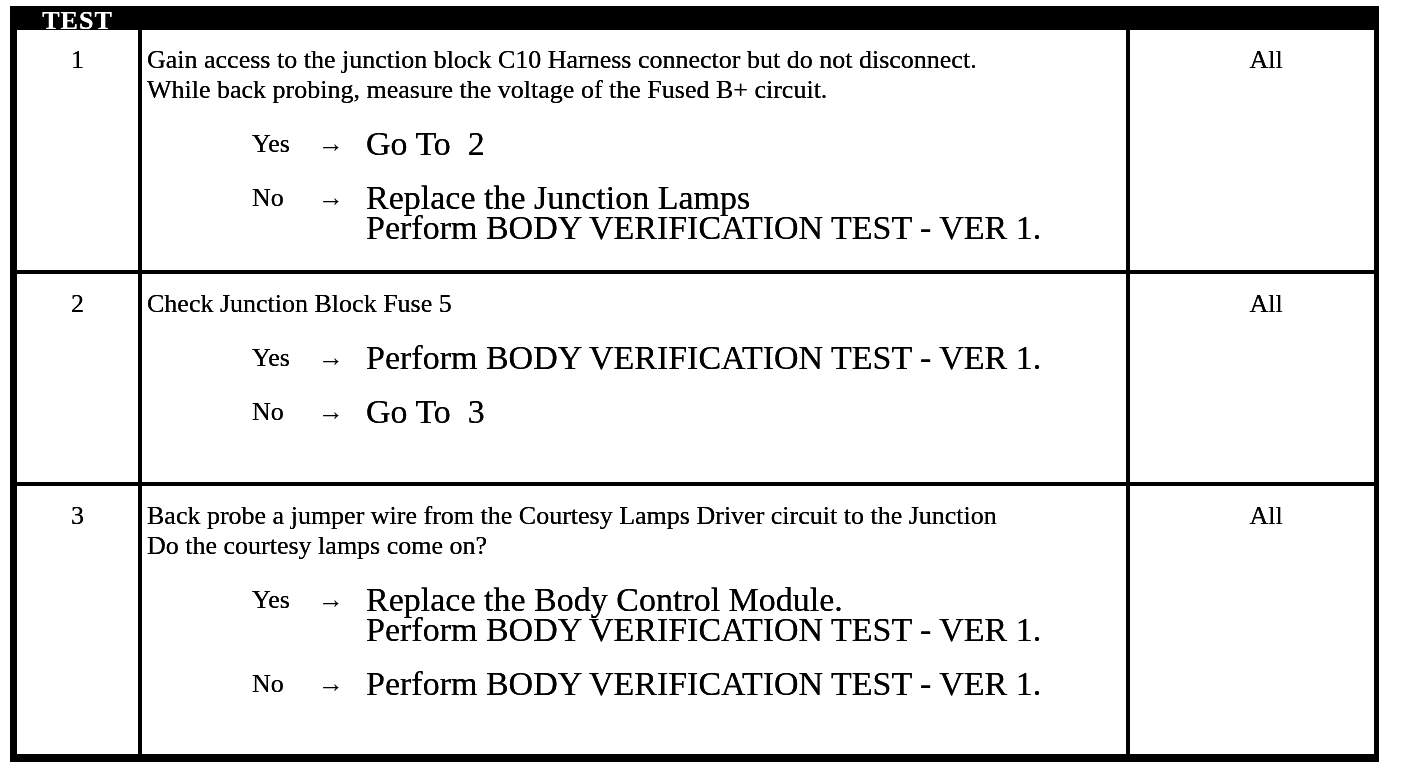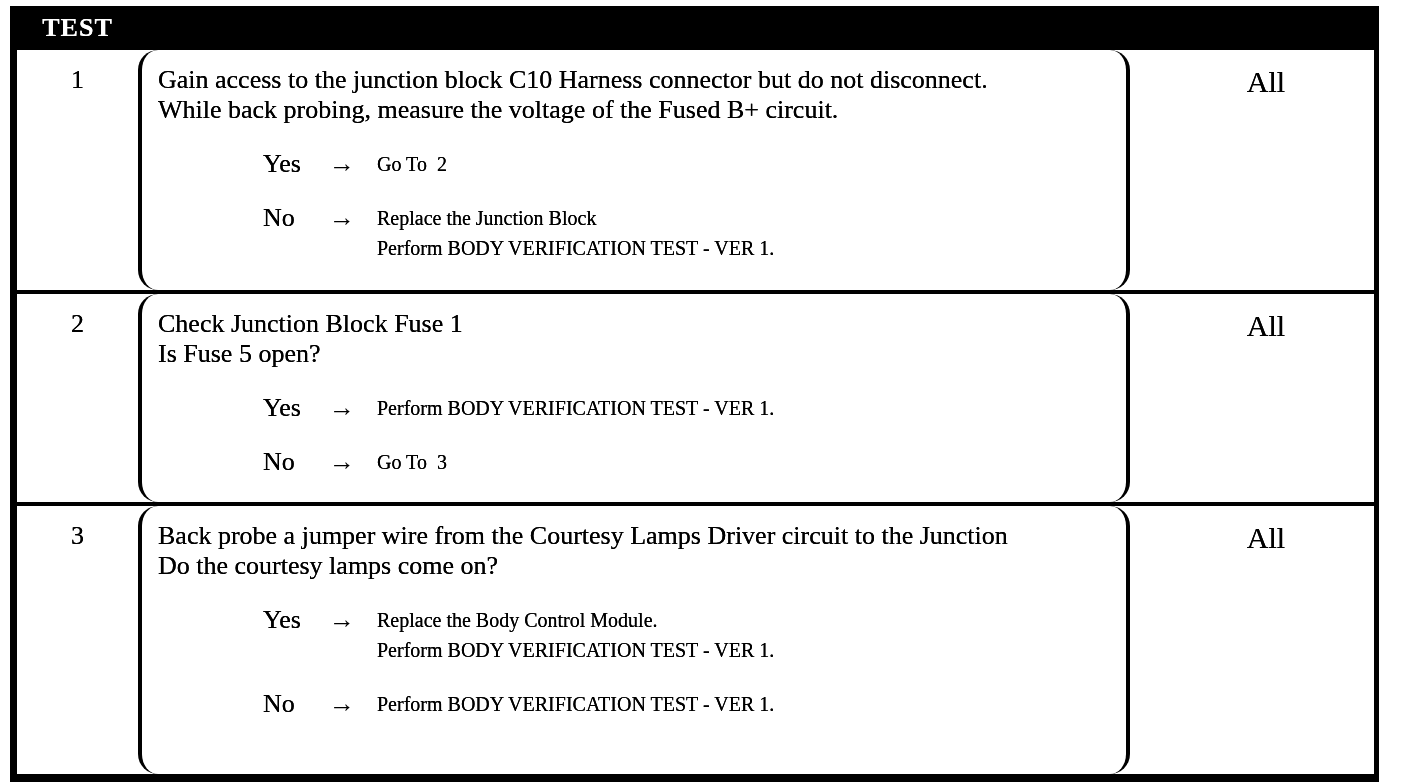--- a/index.html
+++ b/index.html
@@ -21,21 +21,21 @@
     top: 6px;
     width: 1357px;
     border-left: 7px solid #000;
     border-right: 5px solid #000;
     border-bottom: 8px solid #000;
     background: #ffffff;
   }
   .thead {
     display: grid;
     grid-template-columns: 121px 992px 244px;
-    height: 44px;
+    height: 24px;
     background: #000000;
     color: #ffffff;
     align-items: center;
   }
   .thead .hcell {
     text-align: center;
     font-weight: bold;
     font-size: 26px;
     letter-spacing: 1px;
     text-shadow: 0 0 0.5px #fff;
@@ -50,27 +50,26 @@
   .trow.r3 { height: 268px; }
   .cell { overflow: hidden; }
   .test-cell {
     text-align: center;
     padding-top: 15px;
     font-size: 26px;
   }
   .action-cell {
     border-left: 4px solid #000;
     border-right: 4px solid #000;
-    padding: 15px 2px 0 16px;
-    border-radius: 20px;
+    padding: 15px 2px 0 5px;
   }
   .appl-cell {
     text-align: center;
     padding-top: 15px;
-    font-size: 30px;
+    font-size: 26px;
     padding-left: 28px;
   }
   .desc-line {
     font-size: 26px;
     line-height: 30px;
     white-space: pre-wrap;
     text-shadow: 0 0 0.6px #000;
   }
   .test-cell, .appl-cell { text-shadow: 0 0 0.6px #000; }
   .branch {
@@ -86,21 +85,21 @@
     text-shadow: 0 0 0.6px #000;
   }
   .branch-arrow {
     font-size: 26px;
     line-height: 30px;
     text-align: left;
     padding-left: 4px;
   }
   .branch-lines { }
   .branch-line {
-    font-size: 20px;
+    font-size: 34px;
     line-height: 30px;
     white-space: pre-wrap;
     text-shadow: 0 0 0.6px #000;
   }
 </style>
 </head>
 <body>
 
 <div class="doc-table">
 
@@ -119,37 +118,36 @@
         <div class="branch-label">Yes</div>
         <div class="branch-arrow">→</div>
         <div class="branch-lines">
           <div class="branch-line">Go To  2</div>
         </div>
       </div>
       <div class="branch">
         <div class="branch-label">No</div>
         <div class="branch-arrow">→</div>
         <div class="branch-lines">
-          <div class="branch-line">Replace the Junction Block</div>
+          <div class="branch-line">Replace the Junction Lamps</div>
           <div class="branch-line">Perform BODY VERIFICATION TEST - VER 1.</div>
         </div>
       </div>
     </div>
     <div class="cell appl-cell">
       <span>All</span>
     </div>
   </div>
 
   <div class="trow r2">
     <div class="cell test-cell">
       <span>2</span>
     </div>
     <div class="cell action-cell">
-      <div class="desc-line">Check Junction Block Fuse 1</div>
-      <div class="desc-line">Is Fuse 5 open?</div>
+      <div class="desc-line">Check Junction Block Fuse 5</div>
       <div class="branch">
         <div class="branch-label">Yes</div>
         <div class="branch-arrow">→</div>
         <div class="branch-lines">
           <div class="branch-line">Perform BODY VERIFICATION TEST - VER 1.</div>
         </div>
       </div>
       <div class="branch">
         <div class="branch-label">No</div>
         <div class="branch-arrow">→</div>

